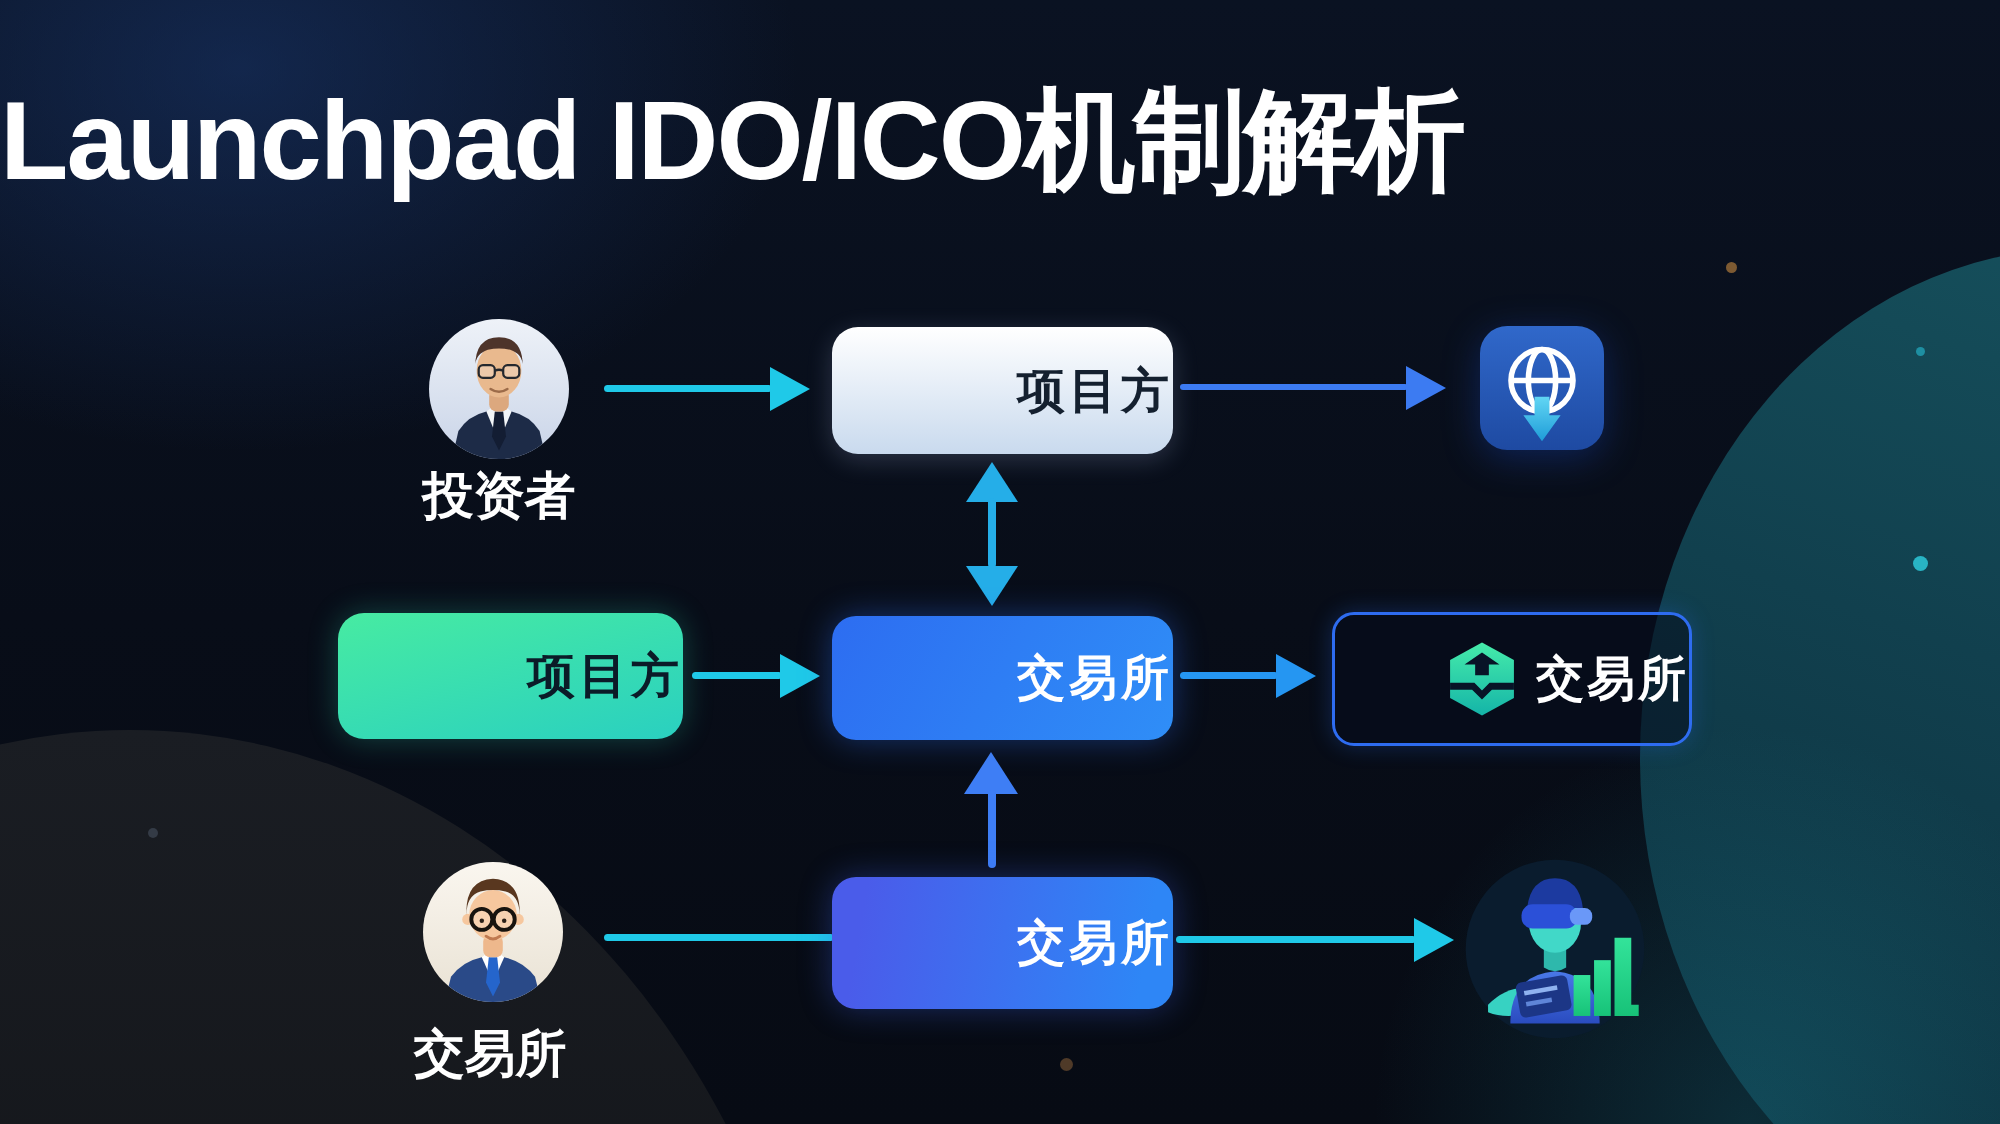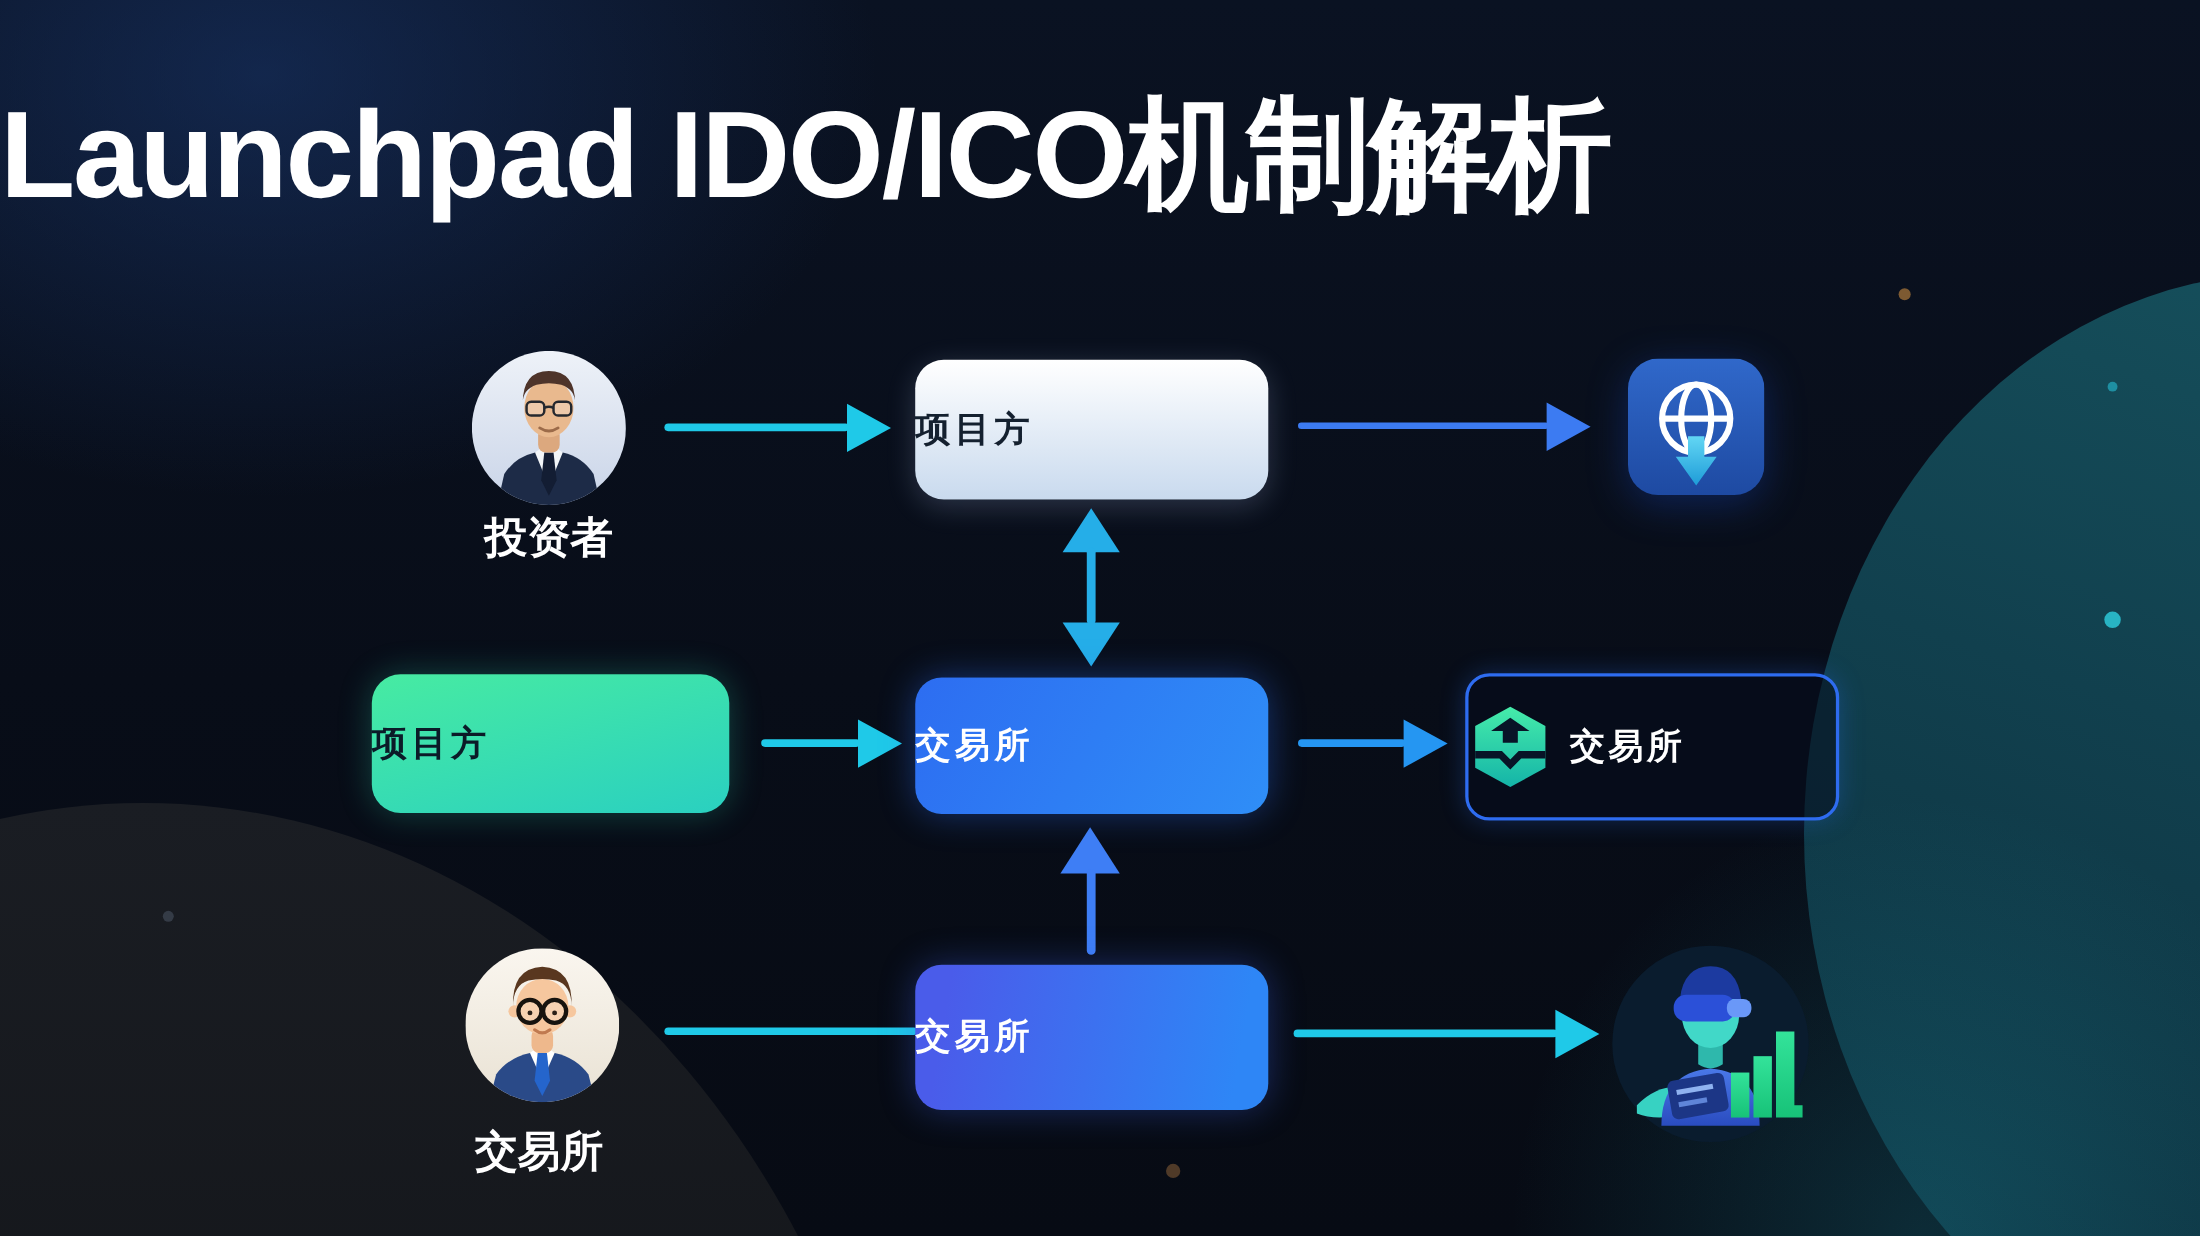--- a/index.html
+++ b/index.html
@@ -30,28 +30,28 @@
     font-size:112px;font-weight:900;letter-spacing:-2px;
     color:var(--title_text,#ffffff);
   }
   
   .avatar{position:absolute;width:140px;height:140px;}
   .avatar svg{width:100%;height:100%;display:block;}
   .avatar-investor{left:429px;top:319px;}
   .avatar-exchange{left:423px;top:862px;}
   .node-label{
     position:absolute;width:220px;text-align:center;
-    font-size:39px;font-weight:700;color:var(--label_text,#ffffff);
+    font-size:51px;font-weight:700;color:var(--label_text,#ffffff);
   }
   .label-investor{left:389px;top:462px;}
   .label-exchange{left:380px;top:1020px;}
   
   .box{
-    position:absolute;display:flex;align-items:center;justify-content:flex-start;
-    font-size:32px;font-weight:700;letter-spacing:4px;
+    position:absolute;display:flex;align-items:center;justify-content:flex-end;
+    font-size:48px;font-weight:700;letter-spacing:4px;padding-left:20px;
   }
   .box-white{left:832px;top:327px;width:321px;height:127px;border-radius:26px;
     background:linear-gradient(180deg,var(--white_box_top,#ffffff),var(--white_box_bottom,#c9daee));
     color:var(--white_box_text,#14202f);
     box-shadow:0 6px 26px rgba(185,205,255,0.20);}
   .box-green{left:338px;top:613px;width:325px;height:126px;border-radius:26px;
     background:linear-gradient(165deg,var(--green_box_top,#47eba2),var(--green_box_bottom,#2ad0c0));
     color:var(--green_box_text,#0b1b28);
     box-shadow:0 0 30px rgba(42,214,176,0.28);}
   .box-blue-mid{left:832px;top:616px;width:321px;height:124px;border-radius:24px;

